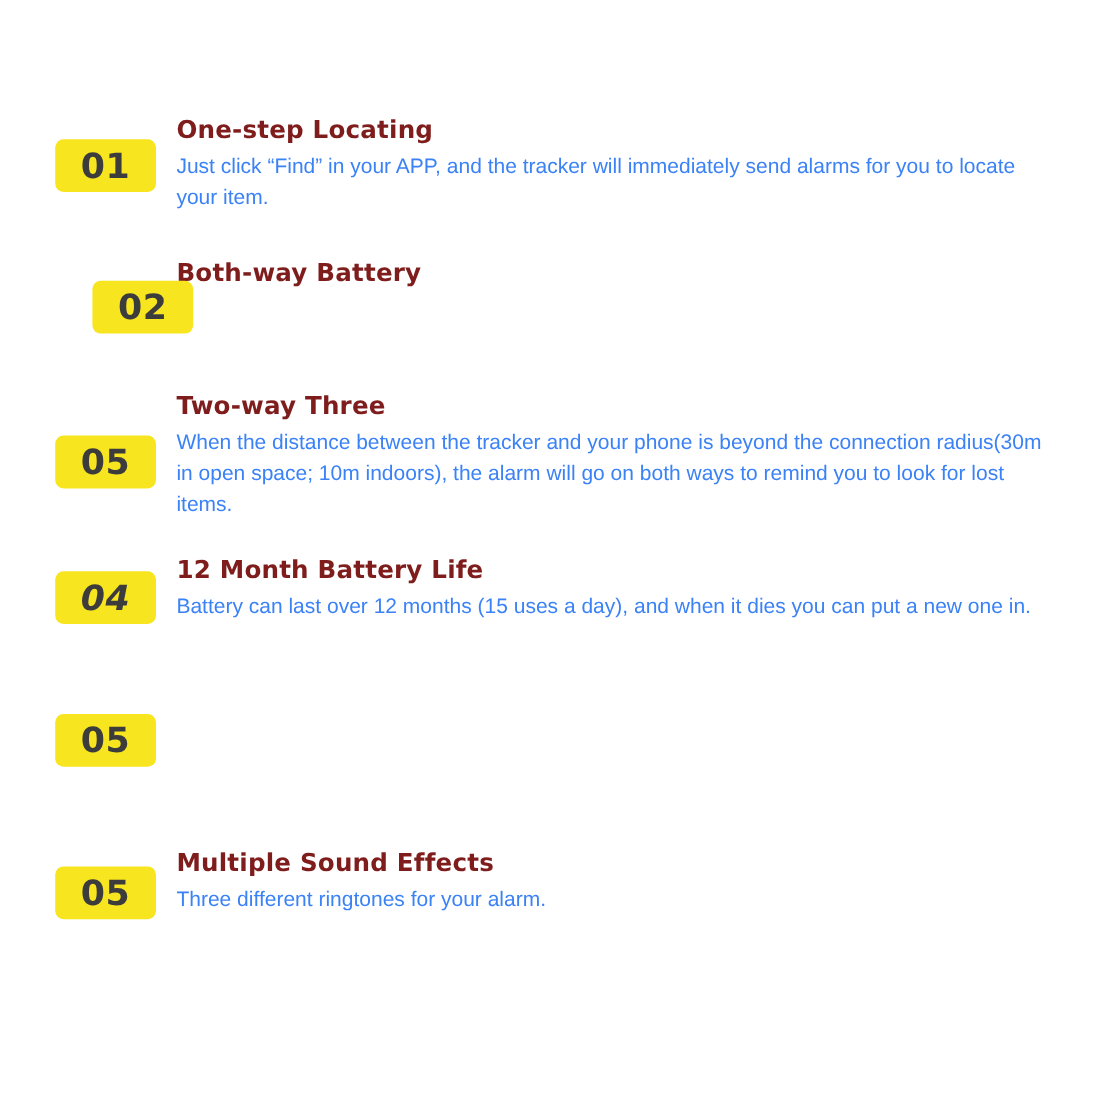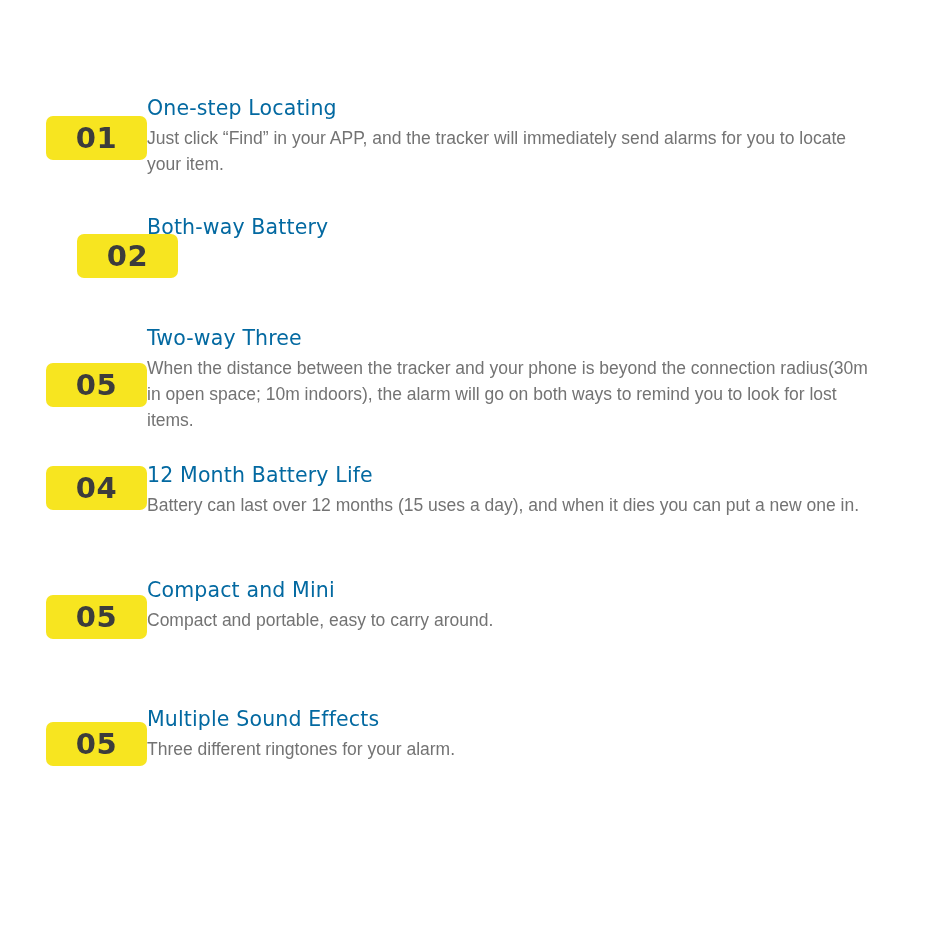--- a/index.html
+++ b/index.html
@@ -24,63 +24,63 @@
     display: block;
   }
   .feature {
     position: relative;
     display: block;
     min-height: 0;
   }
   .badge {
     position: absolute;
     left: 0;
-    width: 101px;
+    width: 84px;
     height: 44px;
     border-radius: 7px;
     background: #f7e520;
     color: #3c3c3c;
     font-size: 29px;
     font-weight: bold;
     letter-spacing: 0.5px;
     line-height: 44px;
     text-align: center;
     font-family: "DejaVu Sans", sans-serif;
   }
   .body-col {
     margin-left: 101px;
     padding-right: 0;
   }
   .feature-title {
     font-size: 20.5px;
-    font-weight: normal;
-    color: #0369a1;
+    font-weight: bold;
+    color: #7f1d1d;
     letter-spacing: 0.15px;
     line-height: 27px;
     margin: 0 0 3px 0;
     font-family: "DejaVu Sans", sans-serif;
   }
   .feature-desc {
     font-size: 17.5px;
-    color: #737373;
+    color: #3b82f6;
     line-height: 26px;
     margin: 0;
     font-family: "Liberation Sans", sans-serif;
     max-width: 730px;
   }
 
   
   #f1 { height: 119px; }
   #f1 .badge { top: 21px; }
   #f2 { height: 111px; }
   #f2 .badge { top: 20px; margin-left: 31px; }
   #f3 { height: 137px; }
   #f3 .badge { top: 38px; }
   #f4 { height: 115px; }
-  #f4 .badge { top: 4px; }
+  #f4 .badge { top: 14px; font-style: italic; }
   #f5 { height: 129px; }
   #f5 .badge { top: 18px; }
   #f6 { height: 100px; }
   #f6 .badge { top: 16px; }
 </style>
 </head>
 <body>
 
 <div class="page">
   <div class="feature-list">
@@ -111,24 +111,20 @@
     <div class="feature" id="f4">
       <div class="badge">04</div>
       <div class="body-col">
         <div class="feature-title">12 Month Battery Life</div>
         <div class="feature-desc">Battery can last over 12 months (15 uses a day), and when it dies you can put a new one in.</div>
       </div>
     </div>
 
     <div class="feature" id="f5">
       <div class="badge">05</div>
-      <div class="body-col">
-        <div class="feature-title">Compact and Mini</div>
-        <div class="feature-desc">Compact and portable, easy to carry around.</div>
-      </div>
     </div>
 
     <div class="feature" id="f6">
       <div class="badge">05</div>
       <div class="body-col">
         <div class="feature-title">Multiple Sound Effects</div>
         <div class="feature-desc">Three different ringtones for your alarm.</div>
       </div>
     </div>
 

